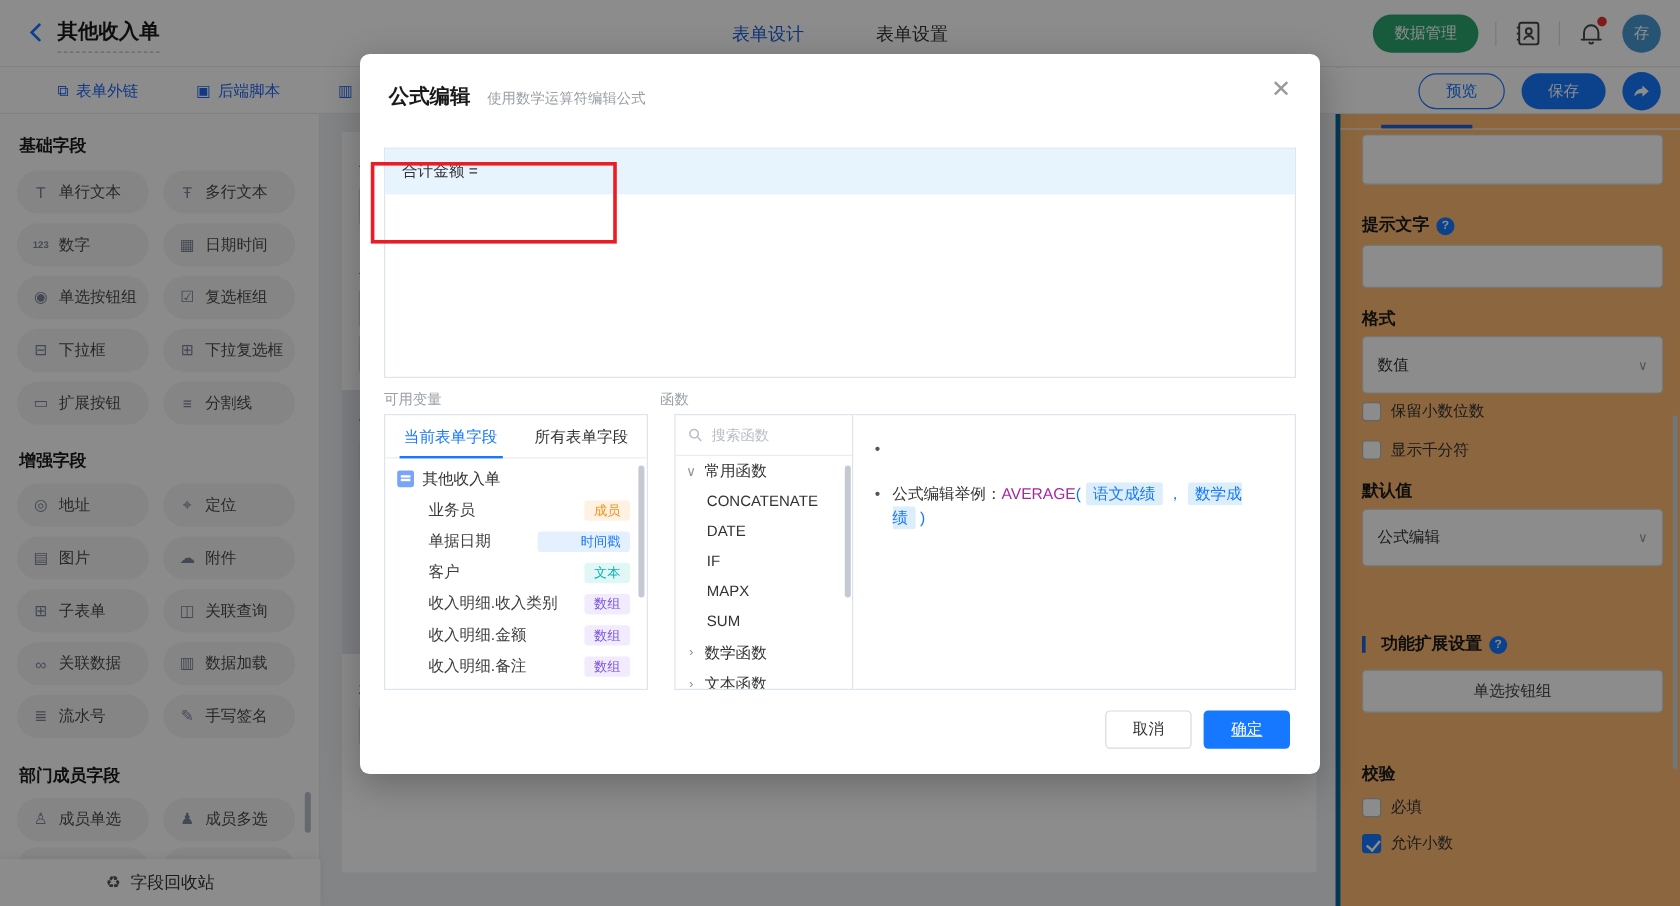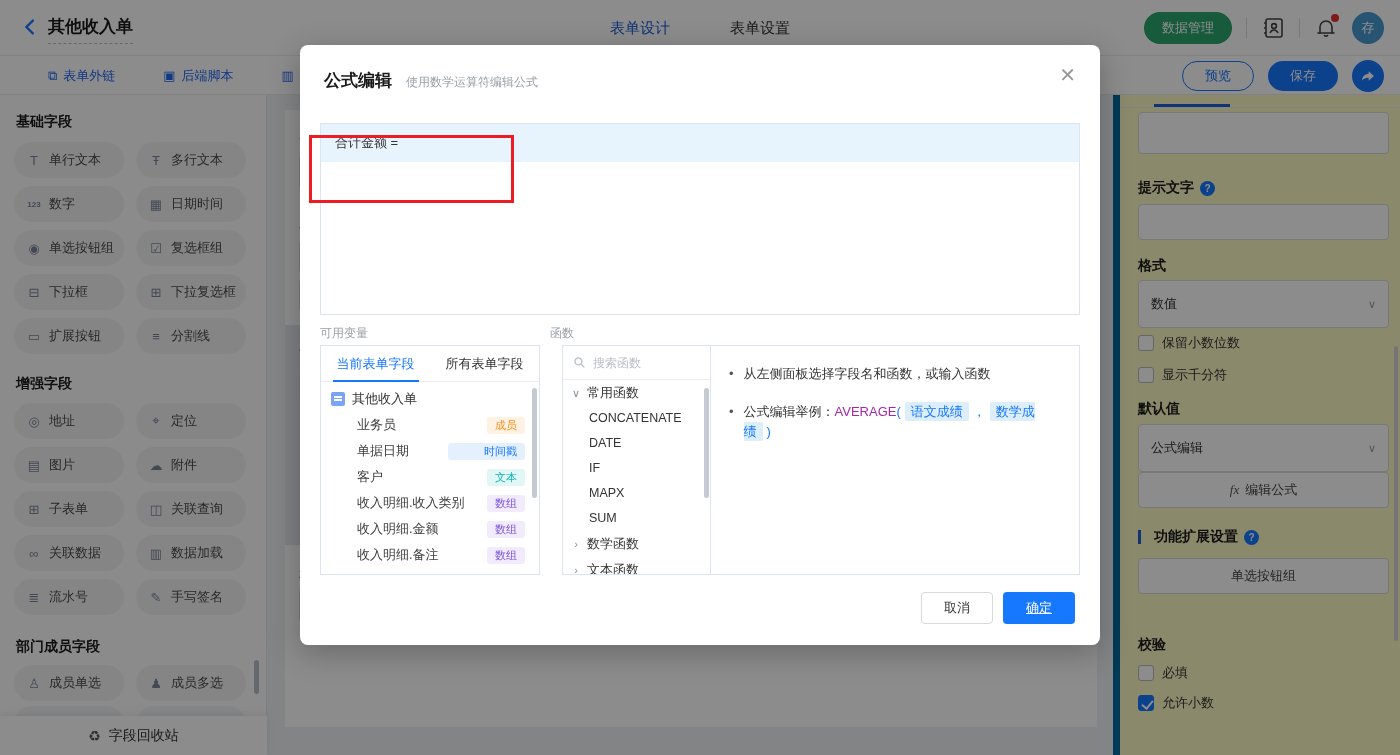--- a/index.html
+++ b/index.html
@@ -42,21 +42,21 @@
   .recycle .g { color:#555; }
 
   
   .canvas-card { position:absolute; left:285px; top:110px; width:812px; height:617px; background:#fff; }
   .cv-label { position:absolute; left:14px; font-size:13px; color:#333; }
   .req { color:#f5222d; margin-right:2px; }
   .cv-input { position:absolute; left:14px; width:200px; height:34px; background:#fff; border:1px solid #dcdfe6; border-radius:4px; }
   .cv-selected { position:absolute; left:0; top:215px; width:812px; height:220px; background:#e3e7ee; }
 
   
-  .rsb { position:absolute; left:1113px; top:56px; width:287px; height:699px; background:#fef9c3; border-left:7px solid #0369a1; z-index:1; }
+  .rsb { position:absolute; left:1113px; top:56px; width:287px; height:699px; background:#fdba74; border-left:4px solid #0369a1; z-index:1; }
   .rsb-tabs { position:absolute; left:0; top:0; width:287px; height:52px; border-bottom:1px solid #eee; display:flex; }
   .rsb-tab { flex:1; display:flex; align-items:center; justify-content:center; font-size:14px; color:#333; position:relative; cursor:pointer; }
   .rsb-tab.active { color:#1e5fd8; font-weight:bold; }
   .rsb-tab.active::after { content:""; position:absolute; left:50%; transform:translateX(-50%); bottom:0; width:76px; height:3px; background:#1e5fd8; }
   .rsb .box { position:absolute; left:18px; width:251px; border:1px solid #d9d9d9; border-radius:4px; background:#fff; }
   .rsb .lbl { position:absolute; left:18px; font-size:14px; font-weight:bold; color:#1a1a1a; display:flex; align-items:center; gap:6px; }
   .help { width:15px; height:15px; border-radius:50%; background:#1677ff; color:#fff; font-size:10px; display:inline-flex; align-items:center; justify-content:center; font-weight:bold; }
   .select { display:flex; align-items:center; justify-content:space-between; padding:0 12px; font-size:13px; color:#333; height:48px; }
   .chev { color:#999; font-size:11px; }
   .cbrow { position:absolute; left:18px; display:flex; align-items:center; gap:8px; font-size:13px; color:#333; }
@@ -320,24 +320,20 @@
     </div>
   <div class="cbrow" style="top:310px">
       <span class="cb"></span>
       <span>显示千分符</span>
     </div>
   <div class="lbl" style="top:344px">默认值</div>
   <div class="box select" style="top:368px">
       <span>公式编辑</span>
       <span class="chev">∨</span>
     </div>
-  <div class="btn-ghost" style="top:416px">
-      <span class="fx">fx</span>
-      <span>编辑公式</span>
-    </div>
   <div class="lbl" style="top:472px">
       <span class="sec-bar"></span>
       <span>功能扩展设置</span>
       <span class="help">?</span>
     </div>
   <div class="btn-ghost" style="top:502px">
       <span>单选按钮组</span>
     </div>
   <div class="lbl" style="top:580px">校验</div>
   <div class="cbrow" style="top:608px">
@@ -430,21 +426,20 @@
     <div class="fn-group">
         <span class="caret">›</span>
         <span>文本函数</span>
       </div>
     <div class="vp-scroll"></div>
   </div>
 
   <div class="panel" style="left:410px; width:370px">
     <div class="hint-row">
       <span class="dot">•</span>
-      <span>从左侧面板选择字段名和函数，或输入函数</span>
     </div>
     <div class="hint-row">
       <span class="dot">•</span>
       <span>
         <span>公式编辑举例：</span><span class="tok-fn">AVERAGE</span><span class="tok-par">(</span><span class="tok-chip">语文成绩</span><span class="tok-par">，</span><span class="tok-chip">数学成绩</span><span class="tok-par">)</span>
       </span>
     </div>
   </div>
 
   <div class="m-foot">

